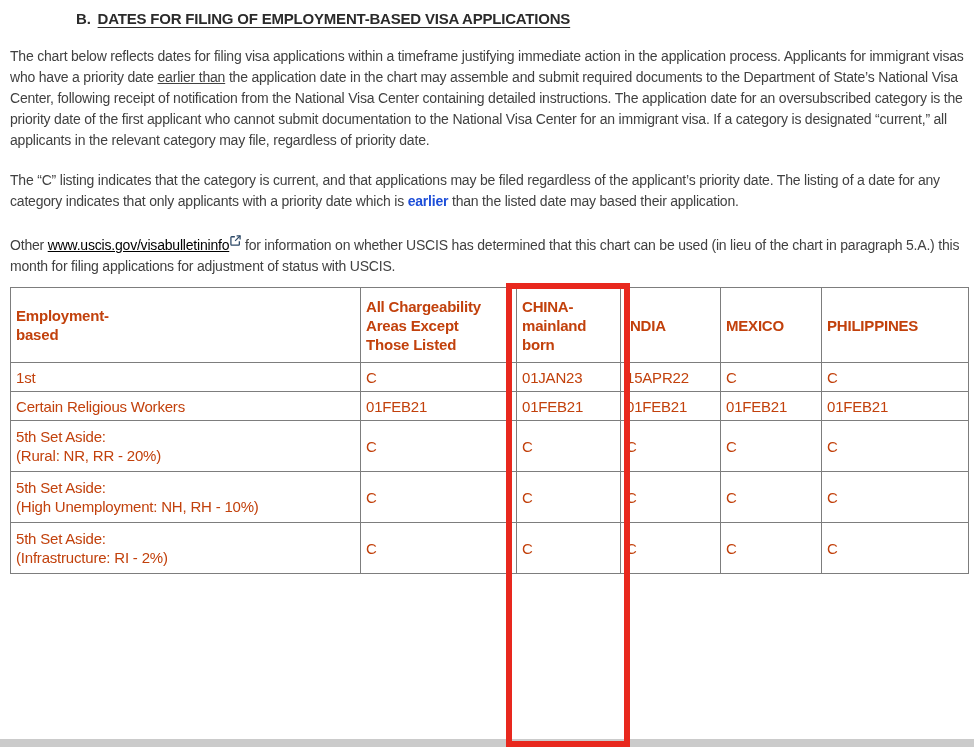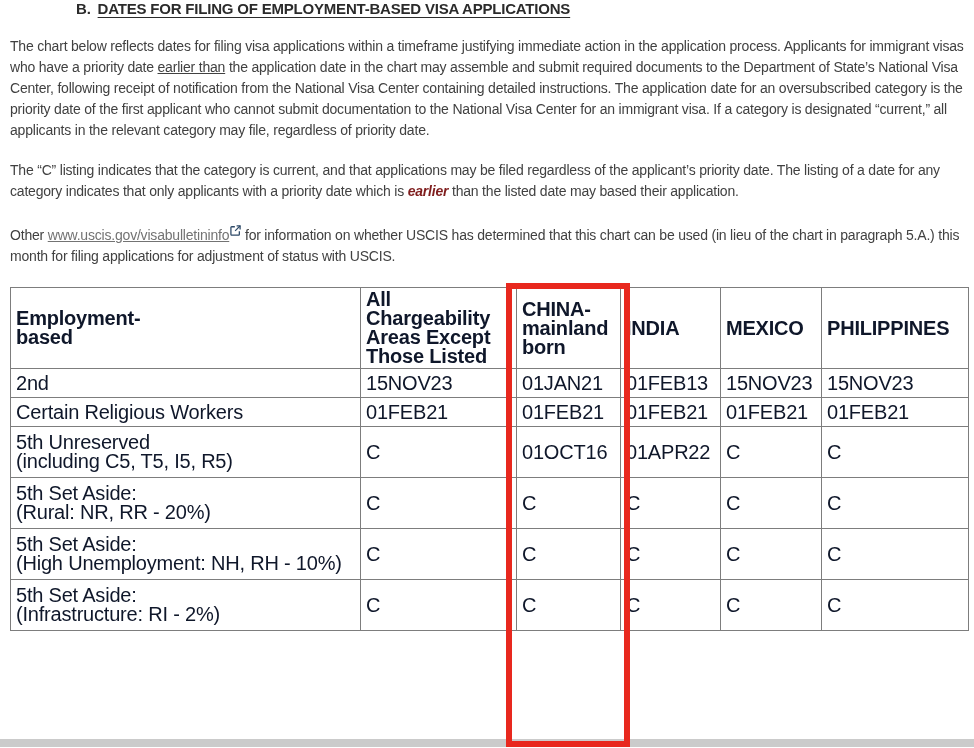--- a/index.html
+++ b/index.html
@@ -10,64 +10,65 @@
     font-family: "Liberation Sans", sans-serif;
     overflow: hidden;
     position: relative;
   }
   .page {
     position: relative;
     width: 974px; height: 748px;
   }
   
   .heading {
+    padding-top: 10px;
     margin-left: 76px;
     font-size: 15px;
     font-weight: bold;
     color: #2b2b2b;
     letter-spacing: -0.2px;
   }
   .heading .h-title {
     text-decoration: underline;
     text-underline-offset: 3px;
   }
   .heading .h-label { margin-right: 7px; }
   
   .para {
     margin: 19px 0 0 10px;
     font-size: 14px;
     line-height: 21px;
     color: #414141;
     letter-spacing: -0.2px;
   }
   .u { text-decoration: underline; }
-  .b { font-weight: bold; color: #7f1d1d; font-style: italic; }
+  .b { font-weight: bold; color: #1d4ed8; }
   a.doc-link {
-    color: #737373;
+    color: #000000;
     text-decoration: underline;
     cursor: pointer;
   }
   .ext-icon {
     display: inline-block;
     vertical-align: 4px;
     margin-left: 1px;
     color: #2e4a68;
   }
   
   .table-wrap {
     position: absolute;
     left: 10px; top: 287px;
     width: 958px;
   }
   table.visa {
     border-collapse: collapse;
     table-layout: fixed;
     width: 958px;
-    font-size: 20px;
-    color: #0f172a;
+    font-size: 15px;
+    color: #c2410c;
     letter-spacing: -0.2px;
   }
   table.visa th, table.visa td {
     border: 1px solid #7d7d7d;
     padding: 2px 5px;
     text-align: left;
     vertical-align: middle;
     white-space: pre-line;
     overflow: hidden;
   }
@@ -142,43 +143,34 @@
           <th>CHINA-
 mainland
 born</th>
           <th>INDIA</th>
           <th>MEXICO</th>
           <th>PHILIPPINES</th>
         </tr>
       </thead>
       <tbody>
         <tr class="r1">
-          <td>2nd</td>
-          <td>15NOV23</td>
-          <td>01JAN21</td>
-          <td>01FEB13</td>
-          <td>15NOV23</td>
-          <td>15NOV23</td>
+          <td>1st</td>
+          <td>C</td>
+          <td>01JAN23</td>
+          <td>15APR22</td>
+          <td>C</td>
+          <td>C</td>
         </tr>
         <tr class="r1">
           <td>Certain Religious Workers</td>
           <td>01FEB21</td>
           <td>01FEB21</td>
           <td>01FEB21</td>
           <td>01FEB21</td>
           <td>01FEB21</td>
-        </tr>
-        <tr class="r2">
-          <td>5th Unreserved
-(including C5, T5, I5, R5)</td>
-          <td>C</td>
-          <td>01OCT16</td>
-          <td>01APR22</td>
-          <td>C</td>
-          <td>C</td>
         </tr>
         <tr class="r2">
           <td>5th Set Aside:
 (Rural: NR, RR - 20%)</td>
           <td>C</td>
           <td>C</td>
           <td>C</td>
           <td>C</td>
           <td>C</td>
         </tr>

